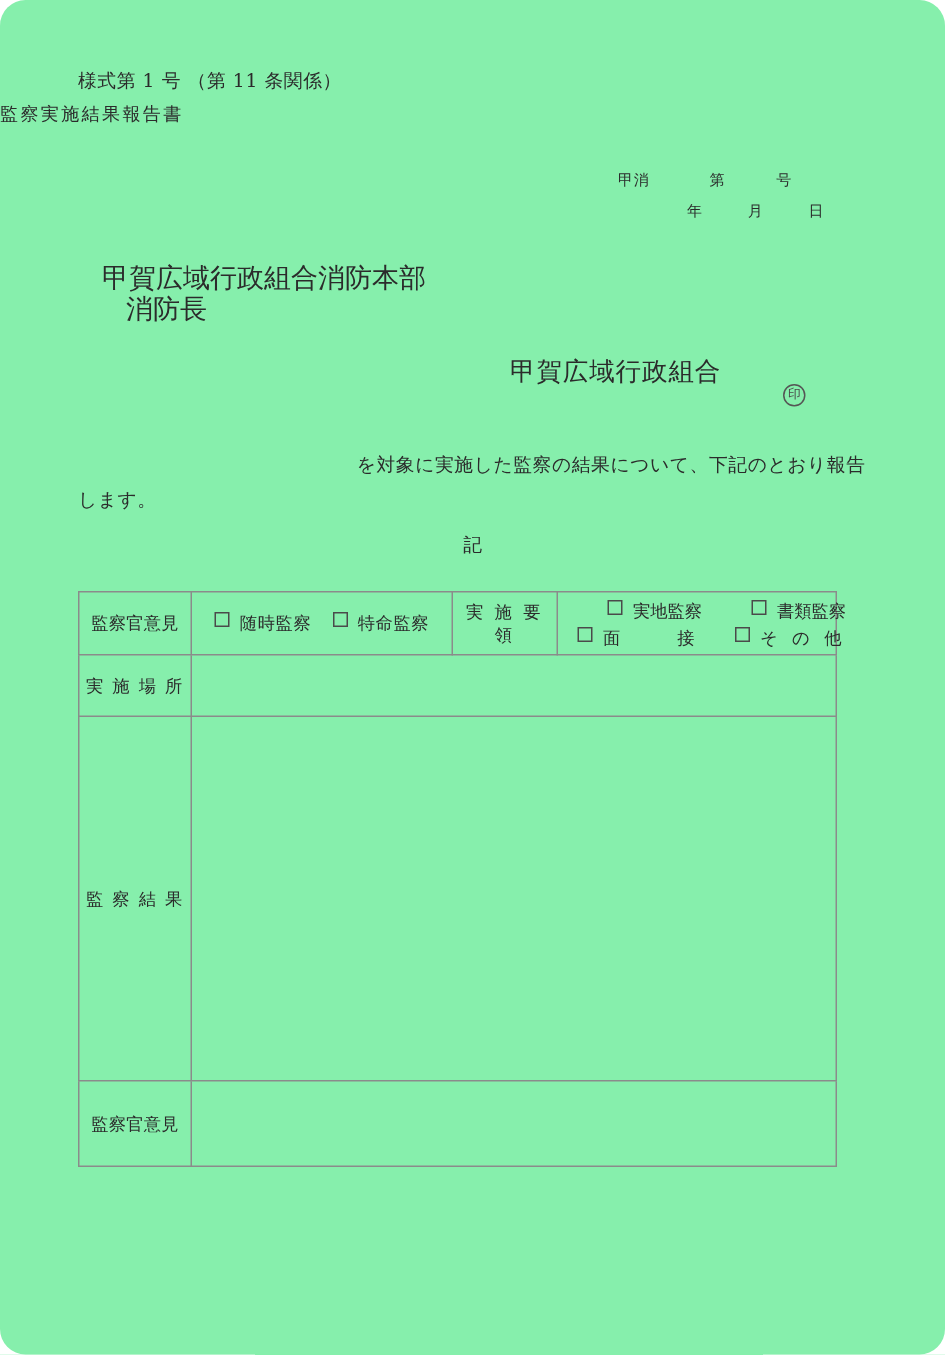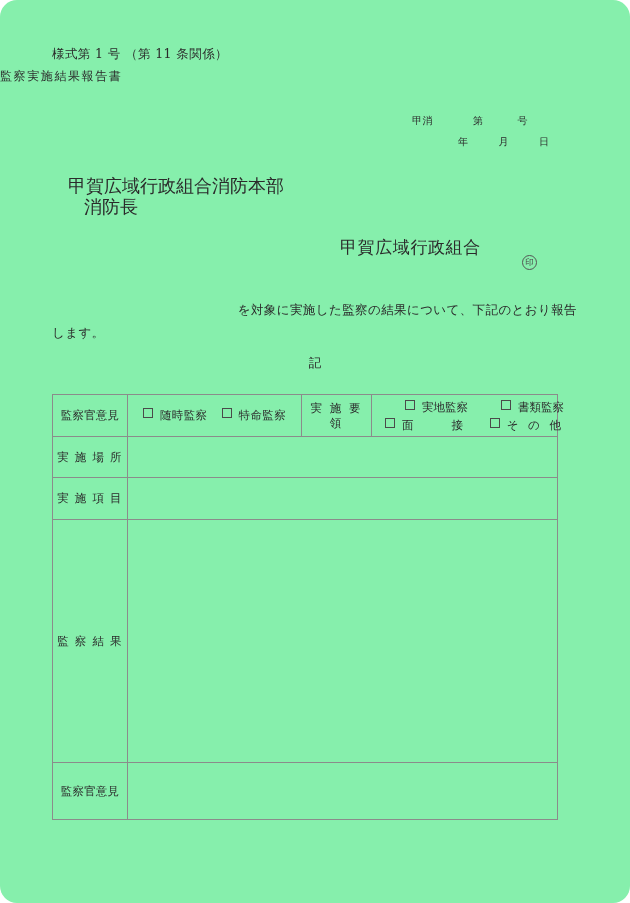--- a/index.html
+++ b/index.html
@@ -239,24 +239,20 @@
           <span class="method-row"><span class="method-item"><span class="chk"></span><span class="sp-wide">面　　接</span></span><span class="method-item"><span class="chk"></span><span class="sp-mid">そ の 他</span></span></span>
         </td>
       </tr>
 
 
       <tr class="row-h-place">
         <td class="label-cell">実 施 場 所</td>
         <td colspan="3"></td>
       </tr>
 
-      <tr class="row-h-item">
-        <td class="label-cell">実 施 項 目</td>
-        <td colspan="3"></td>
-      </tr>
 
       <tr class="row-h-result">
         <td class="label-cell">監 察 結 果</td>
         <td colspan="3"></td>
       </tr>
 
       <tr class="row-h-opinion">
         <td class="label-cell tight">監察官意見</td>
         <td colspan="3"></td>
       </tr>

